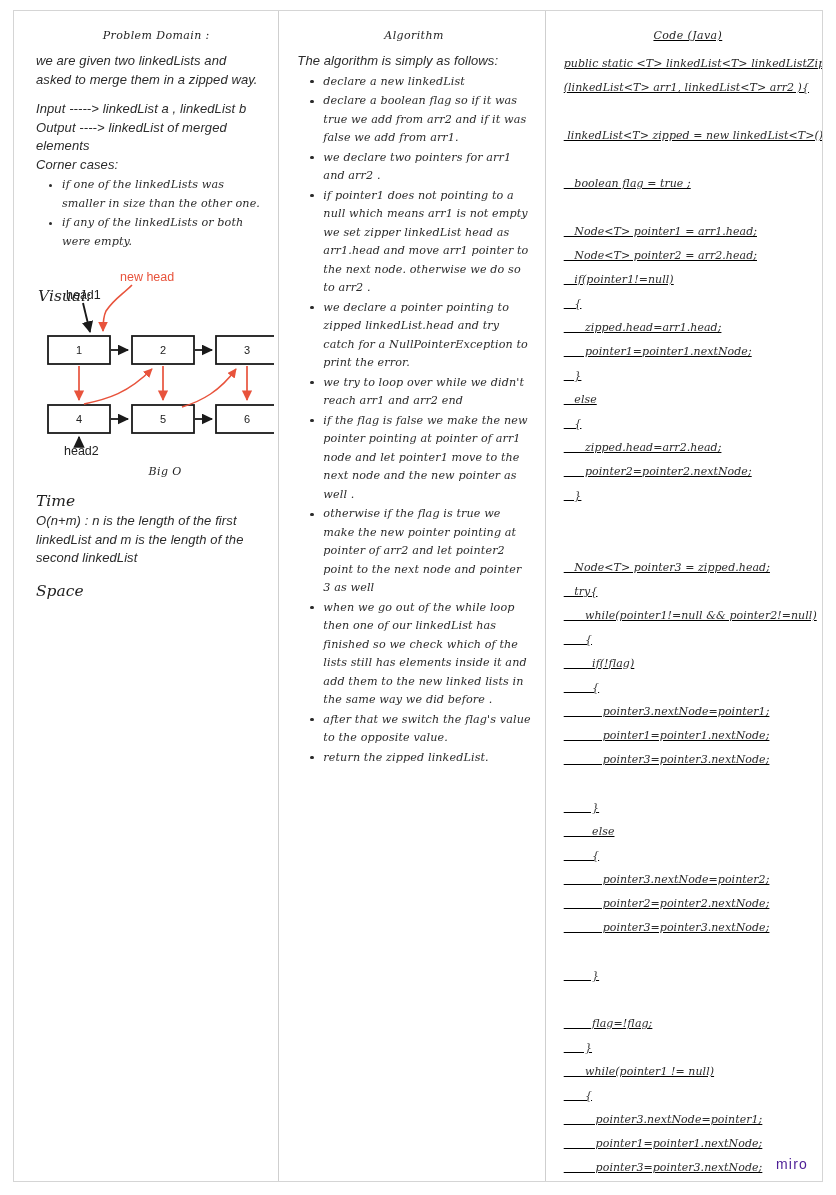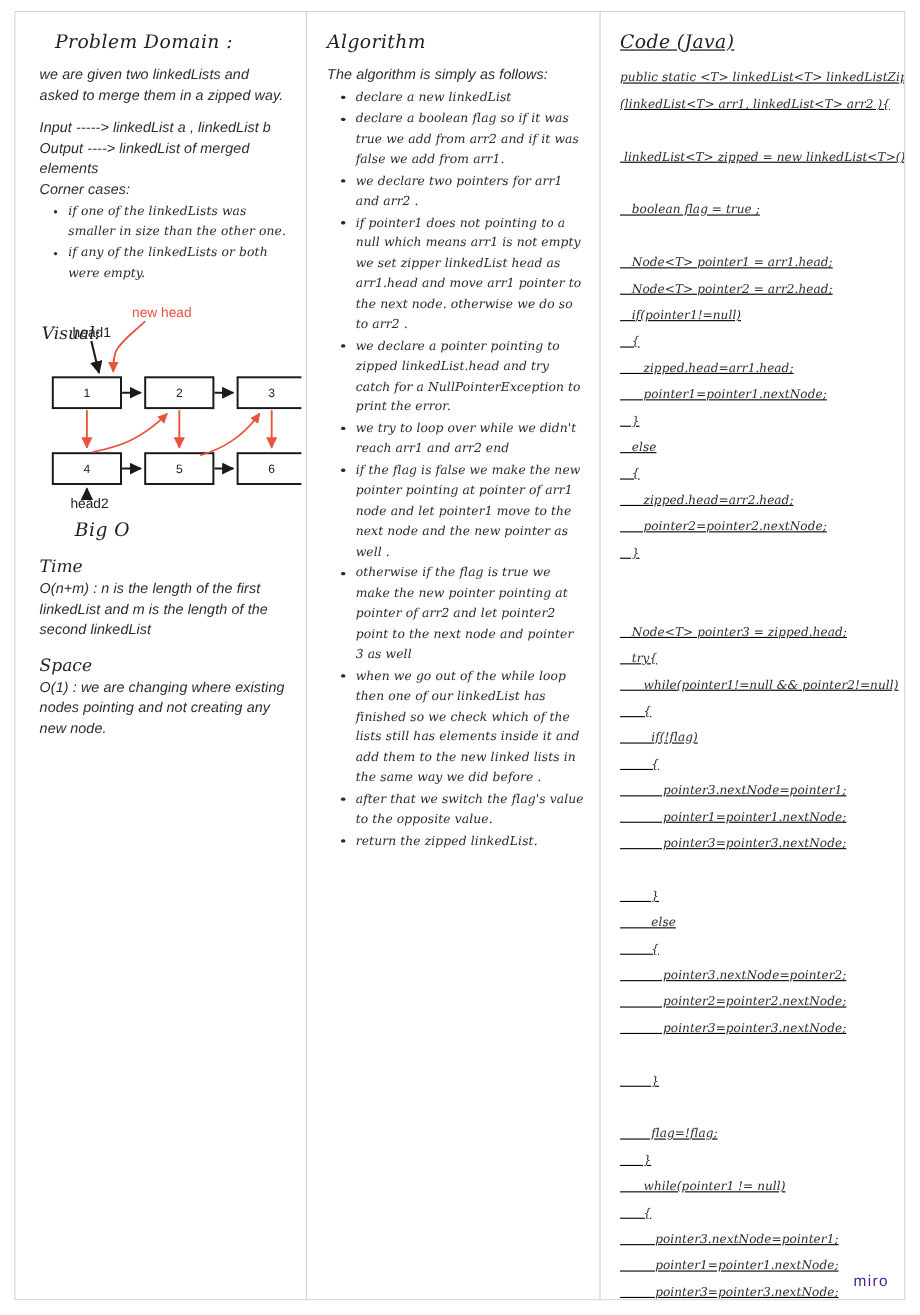--- a/index.html
+++ b/index.html
@@ -26,24 +26,25 @@
     height:100%;
     overflow:hidden;
   }
   .col-1{width:265px;padding:18px 16px 0 22px;}
   .col-2{width:267px;padding:18px 14px 0 18px;border-left:1px solid #cfcfcf;}
   .col-3{width:278px;padding:18px 10px 0 18px;border-left:1px solid #cfcfcf;text-decoration:underline;}
   h1.title{
     font-family:"DejaVu Serif",serif;
     font-style:italic;
     font-weight:400;
-    font-size:17px;
+    font-size:11px;
     letter-spacing:.4px;
     margin:0 0 10px 0;
     color:#1f1f1f;
+    text-align:center;
   }
   h1.title.indent{margin-left:14px;}
   h2.sub{
     font-family:"DejaVu Serif",serif;
     font-style:italic;
     font-weight:400;
     font-size:15.5px;
     margin:14px 0 2px 0;
     color:#1f1f1f;
   }
@@ -207,21 +208,20 @@
           <path d="M43,174 L43,168" stroke="#1a1a1a" stroke-width="1.9" fill="none" marker-end="url(#ah-black)"></path>
         </svg>
       </div>
 
       <h1 class="title" style="margin-top:6px;margin-left:32px;">Big O</h1>
 
       <h2 class="sub">Time</h2>
       <p class="body">O(n+m) : n is the length of the first linkedList  and m is the length of the second linkedList</p>
 
       <h2 class="sub">Space</h2>
-      <p class="body">O(1) : we are changing where existing nodes pointing and not creating any new node.</p>
     </div>
 
     <div class="col col-2">
       <h1 class="title">Algorithm</h1>
 
       <p class="body tight">The algorithm is simply as follows:</p>
 
       <ul class="bullets algo-list">
         <li>declare a new linkedList</li>
         <li>declare a boolean flag so if it was true we add from arr2 and if it was false we add from arr1.</li>

